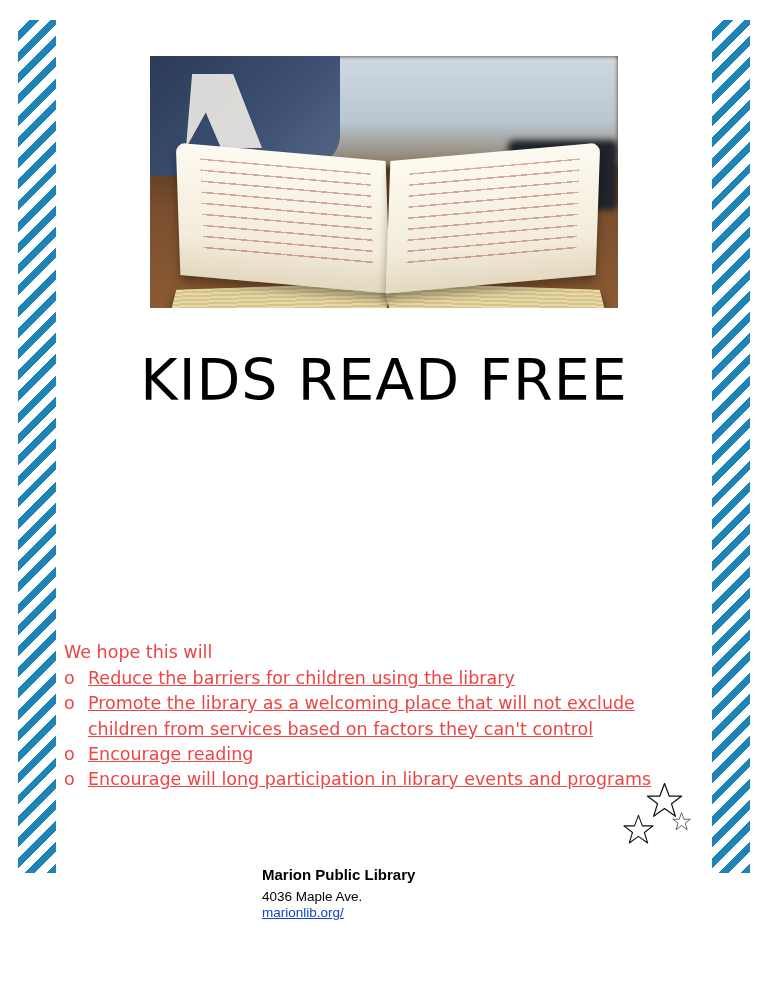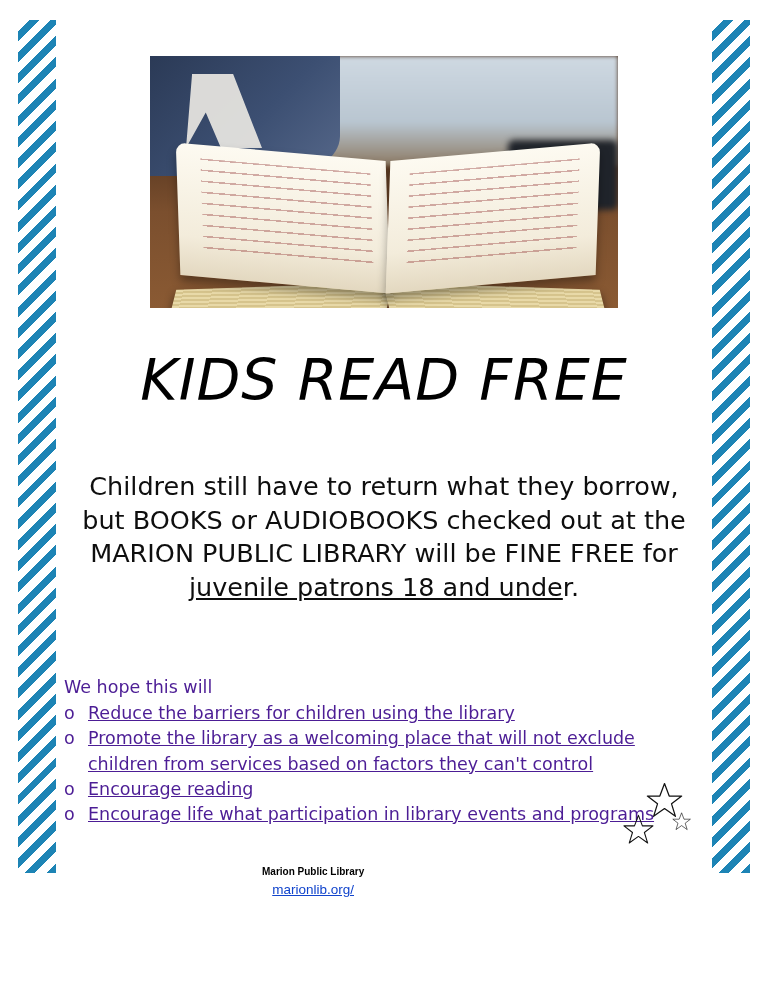--- a/index.html
+++ b/index.html
@@ -144,21 +144,20 @@
     position: absolute;
     left: 0; right: 0;
     top: 352px;
     text-align: center;
     font-family: "DejaVu Sans", sans-serif;
     font-weight: 400;
     font-size: 57px;
     letter-spacing: 1px;
     color: #000;
     line-height: 1;
-    font-style: italic;
   }
 
   
   .lede {
     position: absolute;
     left: 66px;
     right: 66px;
     top: 470px;
     text-align: center;
     font-family: "DejaVu Sans", sans-serif;
@@ -173,22 +172,21 @@
 
   
   .bullets {
     position: absolute;
     left: 64px;
     right: 60px;
     top: 640px;
     font-family: "DejaVu Sans", sans-serif;
     font-size: 17.5px;
     line-height: 1.44;
-    color: #4c1d95;
-    margin-top: 35px;
+    color: #ef4444;
   }
   .bullets .intro { margin-bottom: 1px; }
   .bullets .item { display: flex; align-items: flex-start; }
   .bullets .marker {
     flex: 0 0 auto;
     width: 24px;
     text-align: left;
   }
   .bullets .btext { flex: 1 1 auto; text-decoration: underline; }
 
@@ -205,33 +203,32 @@
   
   .footer {
     position: absolute;
     left: 262px;
     top: 866px;
     font-family: "Liberation Sans", sans-serif;
     color: #000;
   }
   .footer .org {
     font-weight: bold;
-    font-size: 10px;
+    font-size: 15px;
     margin-bottom: 5px;
   }
   .footer .line {
     font-size: 13.5px;
     line-height: 1.28;
   }
   .footer .link {
     font-size: 13.5px;
     color: #1144cc;
     text-decoration: underline;
     cursor: pointer;
-    text-align: center;
   }
 </style>
 </head>
 <body>
 
 <div class="page">
 
   <div class="stripe-band stripe-left"></div>
   <div class="stripe-band stripe-right"></div>
 
@@ -246,49 +243,49 @@
         <div class="ph-page left"></div>
         <div class="ph-page right"></div>
         <div class="ph-lines left"></div>
         <div class="ph-lines right"></div>
       </div>
     </div>
   </div>
 
   <div class="headline">KIDS READ FREE</div>
 
-  <div class="lede"><span>Children still have to return what they borrow, but BOOKS or AUDIOBOOKS checked out at the MARION PUBLIC LIBRARY will be FINE FREE for </span><u>juvenile patrons 18 and unde</u><span>r.</span></div>
 
   <div class="bullets">
     <div class="intro">We hope this will</div>
 
     <div class="item">
       <span class="marker">o</span>
       <span class="btext">Reduce the barriers for children using the library</span>
     </div>
     <div class="item">
       <span class="marker">o</span>
       <span class="btext">Promote the library as a welcoming place that will not exclude children from services based on factors they can't control</span>
     </div>
     <div class="item">
       <span class="marker">o</span>
       <span class="btext">Encourage reading</span>
     </div>
     <div class="item">
       <span class="marker">o</span>
-      <span class="btext">Encourage life what participation in library events and programs</span>
+      <span class="btext">Encourage will long participation in library events and programs</span>
     </div>
   </div>
 
   <div class="stars">
     <svg width="80" height="80" viewBox="0 0 80 80" fill="none" stroke="#111" stroke-width="1.6" stroke-linejoin="round">
       <polygon points="34,2 40,18 56,18 43,28 48,44 34,34 20,44 25,28 12,18 28,18" transform="translate(16,0) scale(0.78)"></polygon>
       <polygon points="34,2 40,18 56,18 43,28 48,44 34,34 20,44 25,28 12,18 28,18" transform="translate(-6,32) scale(0.66)"></polygon>
       <polygon points="34,2 40,18 56,18 43,28 48,44 34,34 20,44 25,28 12,18 28,18" transform="translate(46,30) scale(0.40)"></polygon>
     </svg>
   </div>
 
   <div class="footer">
     <div class="org">Marion Public Library</div>
+    <div class="line">4036 Maple Ave.</div>
     <div class="link">marionlib.org/</div>
   </div>
 
 </div>
 
 </body></html>

